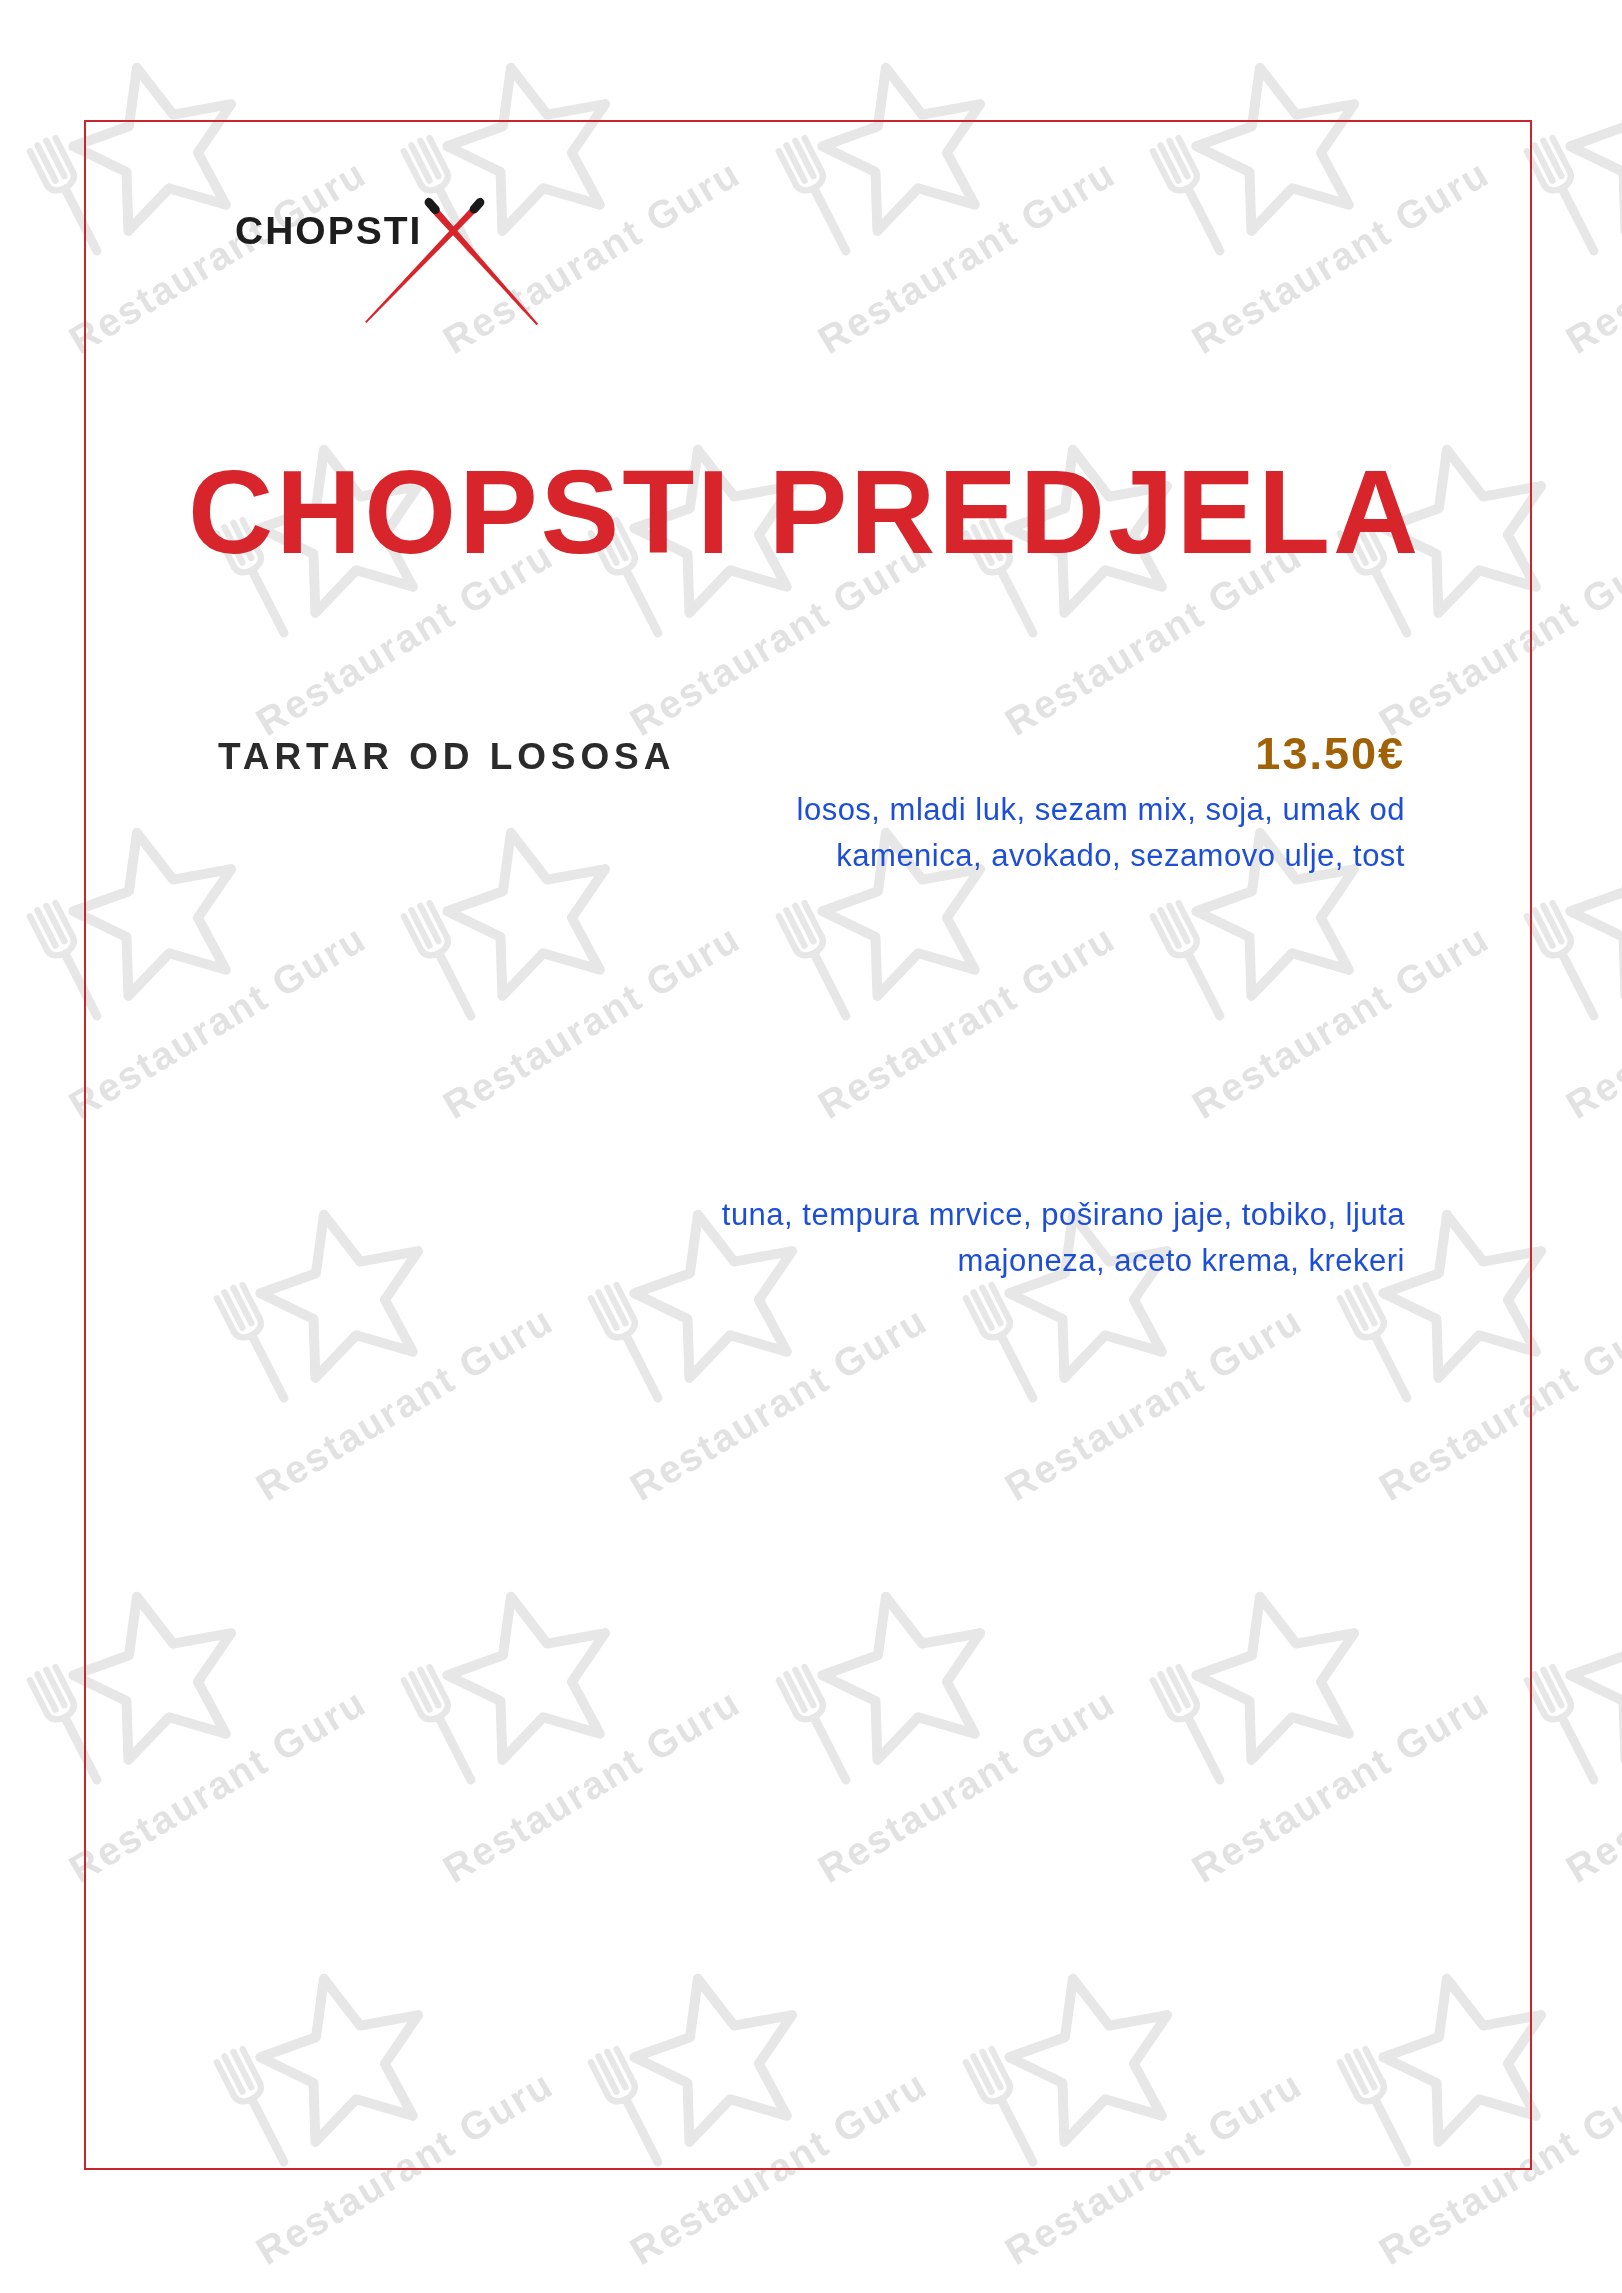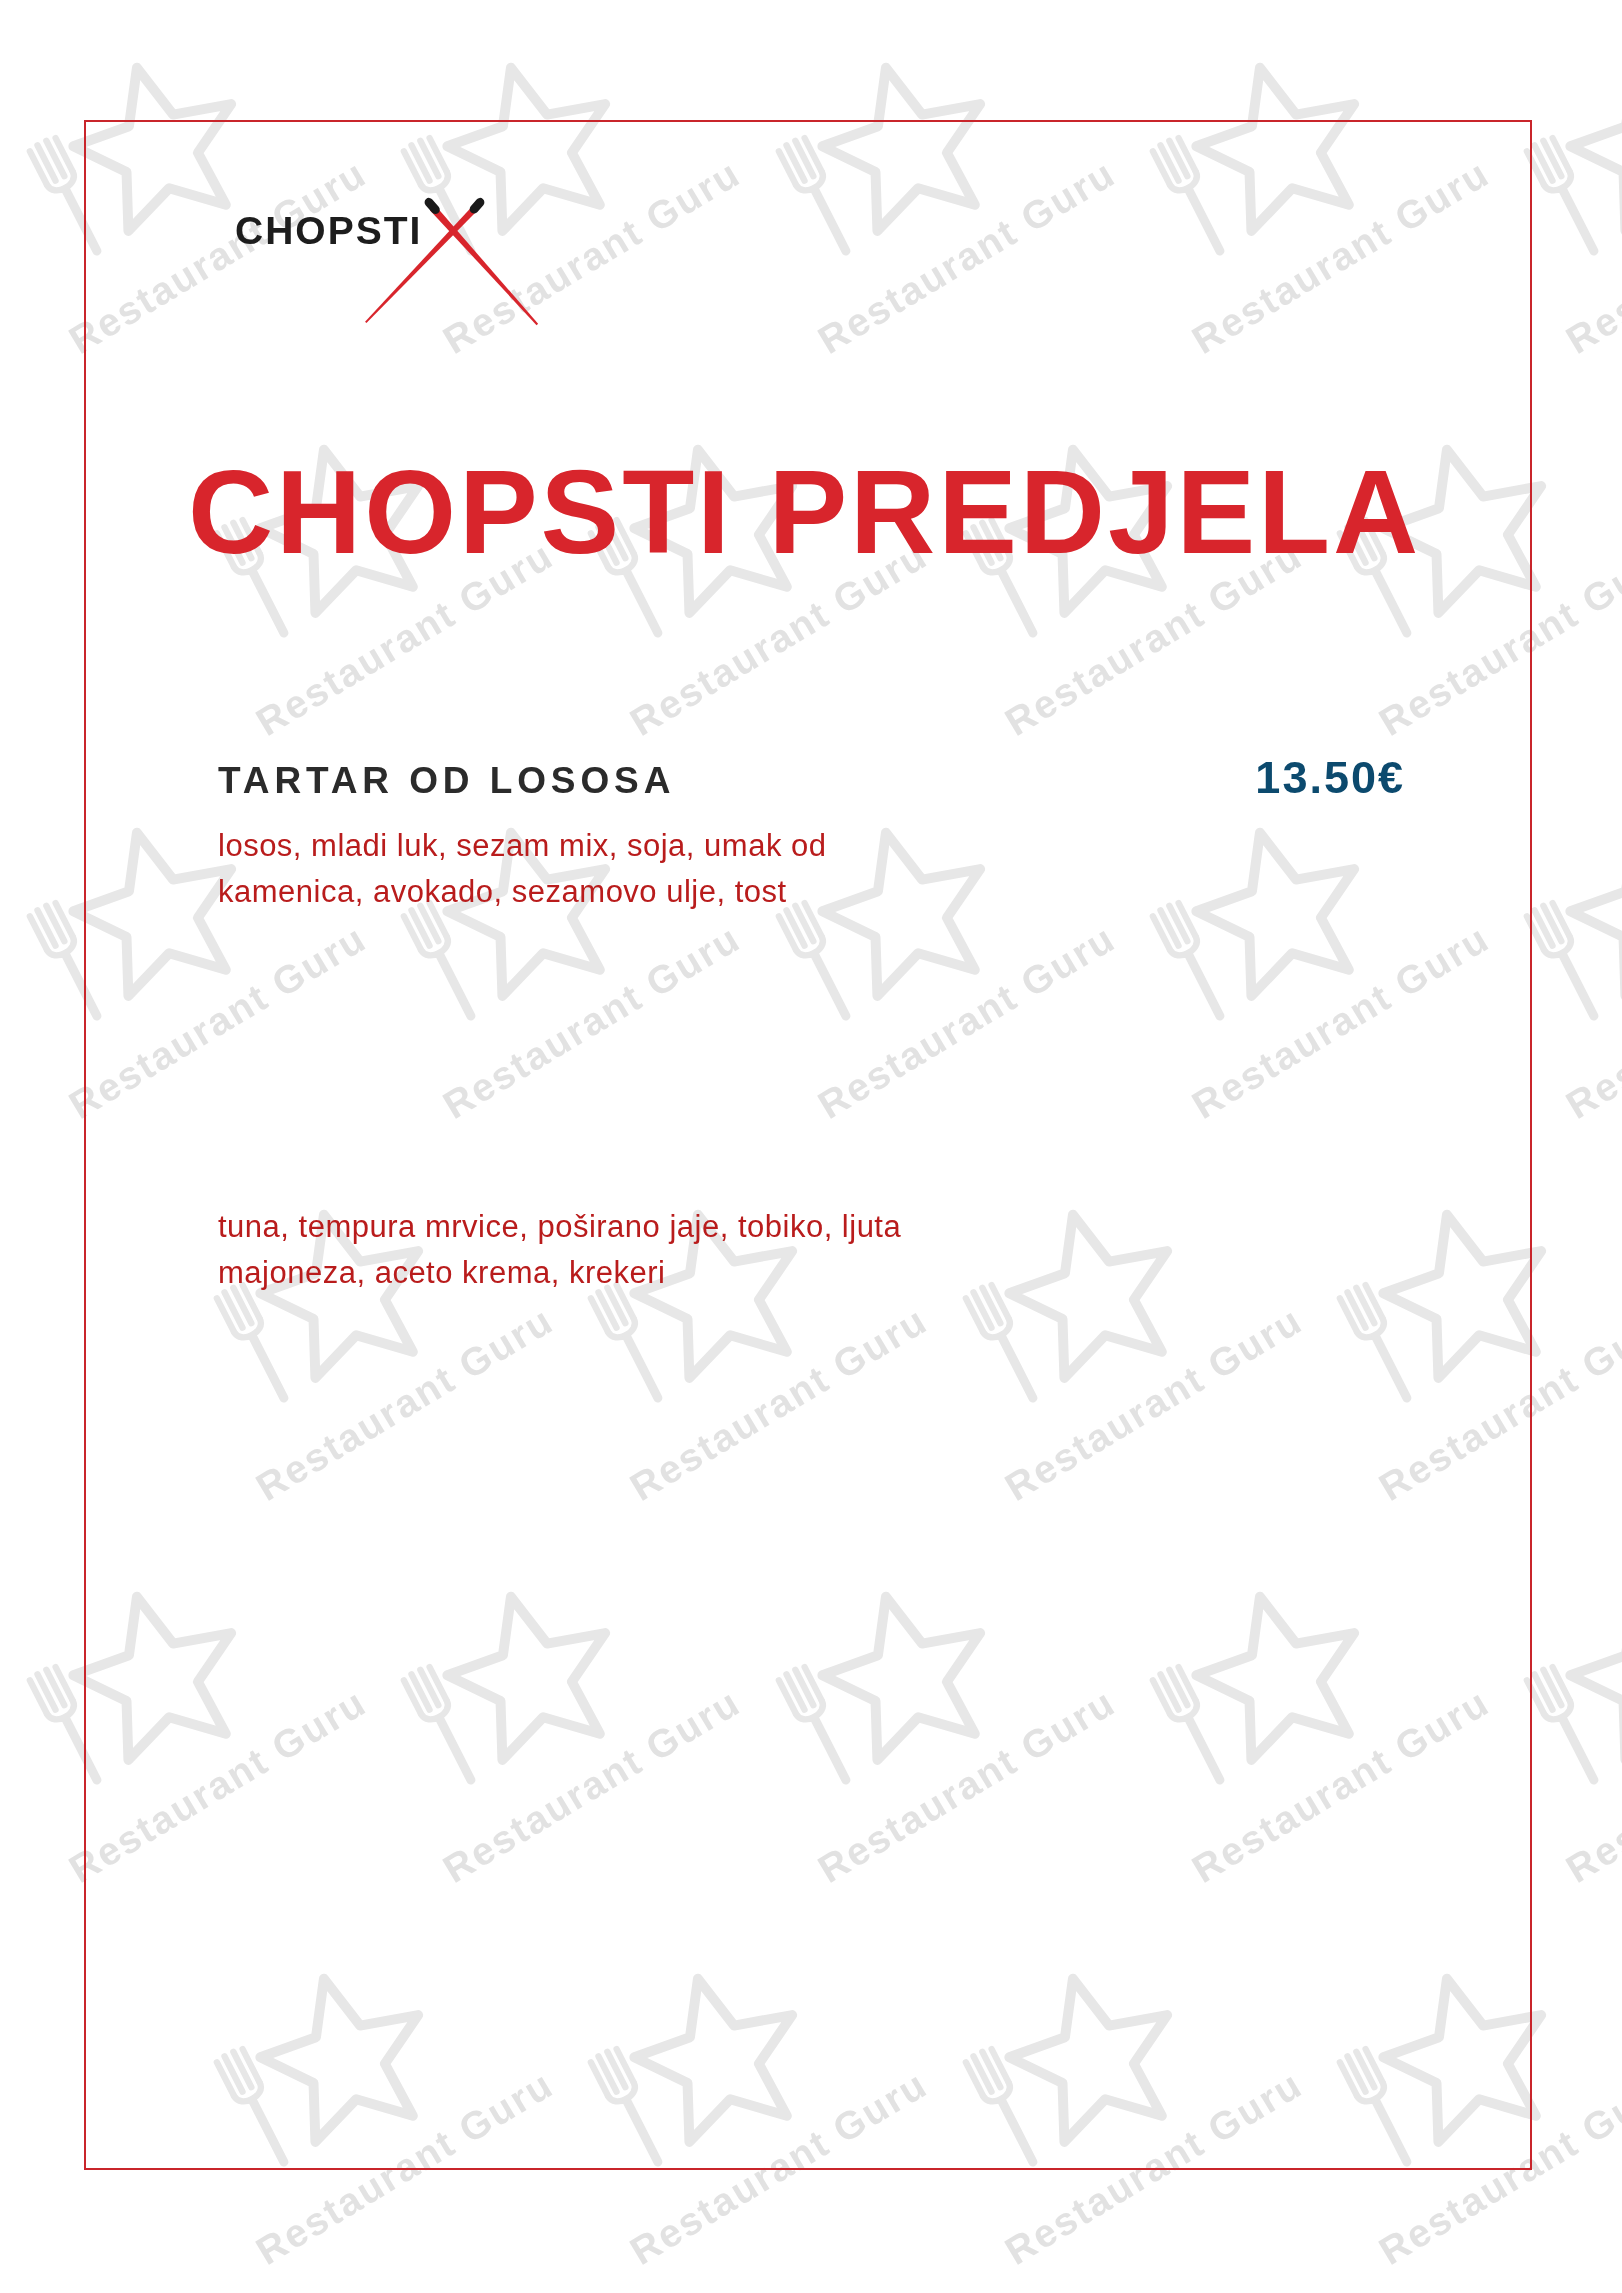--- a/index.html
+++ b/index.html
@@ -35,26 +35,26 @@
     color:#d8252c;white-space:nowrap;line-height:1.0;
   }
   
   .item{position:absolute;left:218px;width:1187px;}
   .item-head{display:flex;justify-content:space-between;align-items:baseline;gap:21px;}
   .item-name{
     font-size:37px;font-weight:bold;letter-spacing:4.9px;color:#2b2b2b;
     white-space:nowrap;line-height:1.1;
   }
   .item-price{
-    font-size:45px;font-weight:bold;letter-spacing:2px;color:#0c4a6e;
-    white-space:nowrap;line-height:1.0;margin-top:24px;
+    font-size:45px;font-weight:bold;letter-spacing:2px;color:#a16207;
+    white-space:nowrap;line-height:1.0;
   }
   .item-desc{
-    margin-top:21px;font-size:31px;line-height:46px;
-    letter-spacing:0.5px;color:#b91c1c;
+    margin-top:9px;font-size:31px;line-height:46px;
+    letter-spacing:0.5px;color:#1d4ed8;text-align:right;
   }
   .item-desc div{white-space:nowrap;}
 </style>
 </head>
 <body>
 
 <div class="page">
 
   <svg width="0" height="0" style="position:absolute" aria-hidden="true">
     <defs>

